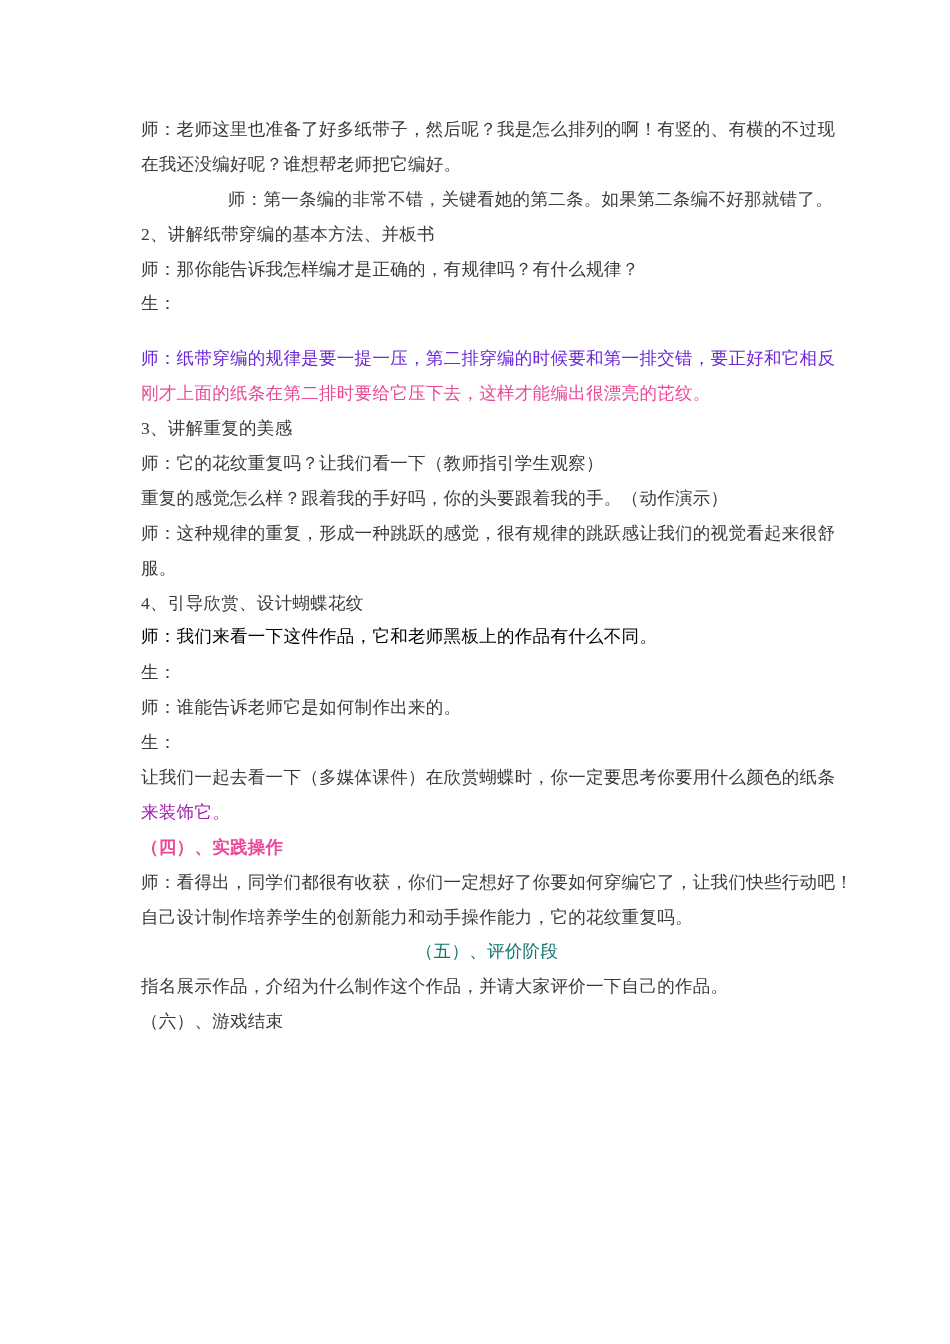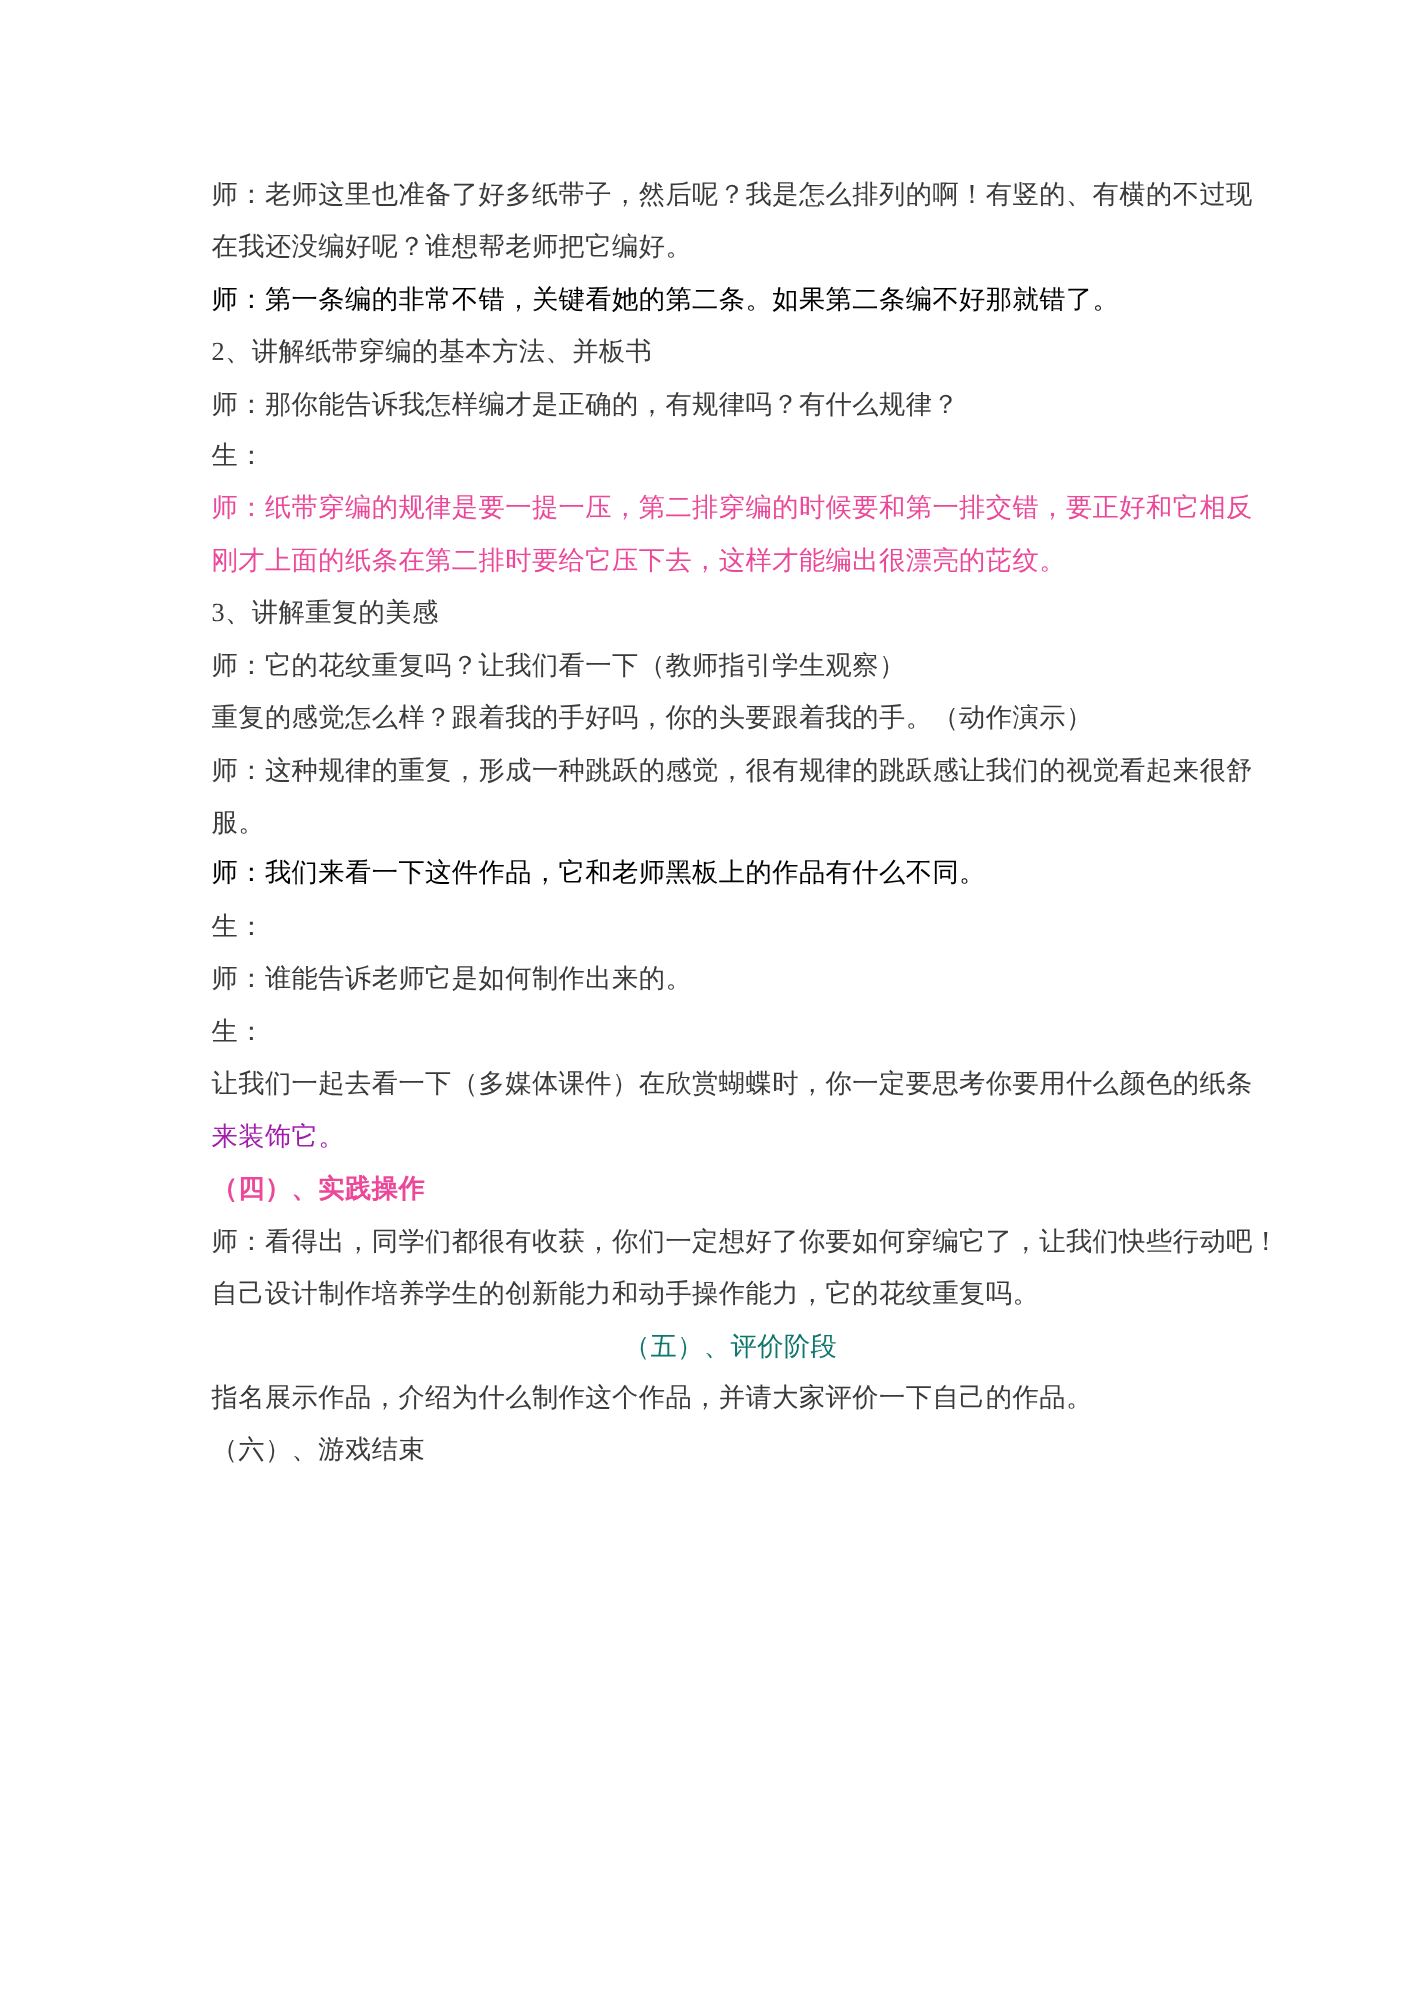--- a/index.html
+++ b/index.html
@@ -36,31 +36,32 @@
   }
 </style>
 </head>
 <body style="background: rgb(255, 255, 255);">
 
 <div class="page">
   <div class="text-block">
 
   <div class="line" style="color: rgb(58, 58, 58);">师：老师这里也准备了好多纸带子，然后呢？我是怎么排列的啊！有竖的、有横的不过现</div>
       <div class="line" style="color: rgb(58, 58, 58);">在我还没编好呢？谁想帮老师把它编好。</div>
-      <div class="line" style="color: #000000;">师：第一条编的非常不错，关键看她的第二条。如果第二条编不好那就错了。</div>
+      <div class="line" style="color: #404040; text-align: right;">师：第一条编的非常不错，关键看她的第二条。如果第二条编不好那就错了。</div>
       <div class="line" style="color: rgb(58, 58, 58);">2、讲解纸带穿编的基本方法、并板书</div>
       <div class="line" style="color: rgb(58, 58, 58);">师：那你能告诉我怎样编才是正确的，有规律吗？有什么规律？</div>
       <div class="line" style="color: rgb(58, 58, 58);">生：</div>
-      <div class="line" style="color: #ec4899;">师：纸带穿编的规律是要一提一压，第二排穿编的时候要和第一排交错，要正好和它相反</div>
+      <div class="line" style="color: #6d28d9; margin-top: 20px;">师：纸带穿编的规律是要一提一压，第二排穿编的时候要和第一排交错，要正好和它相反</div>
       <div class="line" style="color: #ec4899;">刚才上面的纸条在第二排时要给它压下去，这样才能编出很漂亮的芘纹。</div>
       <div class="line" style="color: rgb(58, 58, 58);">3、讲解重复的美感</div>
       <div class="line" style="color: rgb(58, 58, 58);">师：它的花纹重复吗？让我们看一下（教师指引学生观察）</div>
       <div class="line" style="color: rgb(58, 58, 58);">重复的感觉怎么样？跟着我的手好吗，你的头要跟着我的手。（动作演示）</div>
       <div class="line" style="color: rgb(58, 58, 58);">师：这种规律的重复，形成一种跳跃的感觉，很有规律的跳跃感让我们的视觉看起来很舒</div>
       <div class="line" style="color: rgb(58, 58, 58);">服。</div>
+      <div class="line" style="color: rgb(58, 58, 58);">4、引导欣赏、设计蝴蝶花纹</div>
       <div class="line" style="color: #000000; font-family: Liberation Mono, monospace;">师：我们来看一下这件作品，它和老师黑板上的作品有什么不同。</div>
       <div class="line" style="color: rgb(58, 58, 58);">生：</div>
       <div class="line" style="color: rgb(58, 58, 58);">师：谁能告诉老师它是如何制作出来的。</div>
       <div class="line" style="color: rgb(58, 58, 58);">生：</div>
       <div class="line" style="color: rgb(58, 58, 58);">让我们一起去看一下（多媒体课件）在欣赏蝴蝶时，你一定要思考你要用什么颜色的纸条</div>
       <div class="line" style="color: #a21caf;">来装饰它。</div>
       <div class="line" style="color: #ec4899; font-weight: bold;">（四）、实践操作</div>
       <div class="line" style="color: rgb(58, 58, 58);">师：看得出，同学们都很有收获，你们一定想好了你要如何穿编它了，让我们快些行动吧！</div>
       <div class="line" style="color: rgb(58, 58, 58);">自己设计制作培养学生的创新能力和动手操作能力，它的花纹重复吗。</div>
       <div class="line" style="color: #0f766e; text-align: center;">（五）、评价阶段</div>

